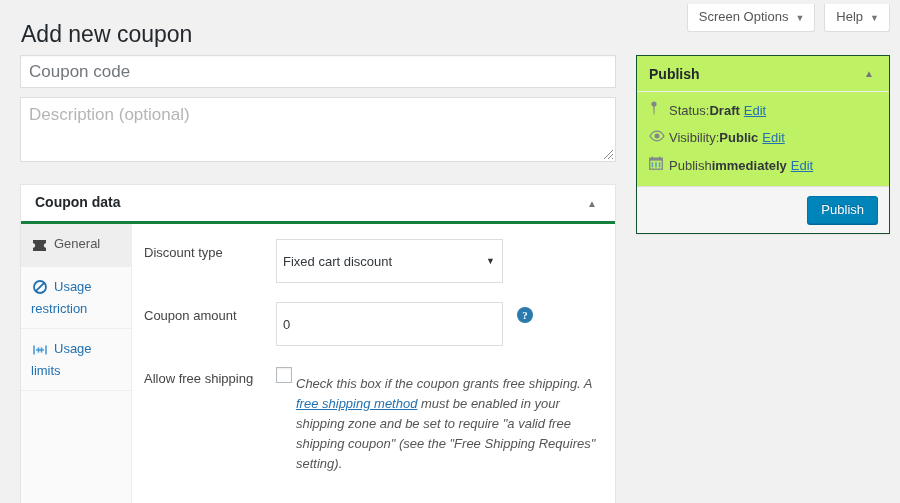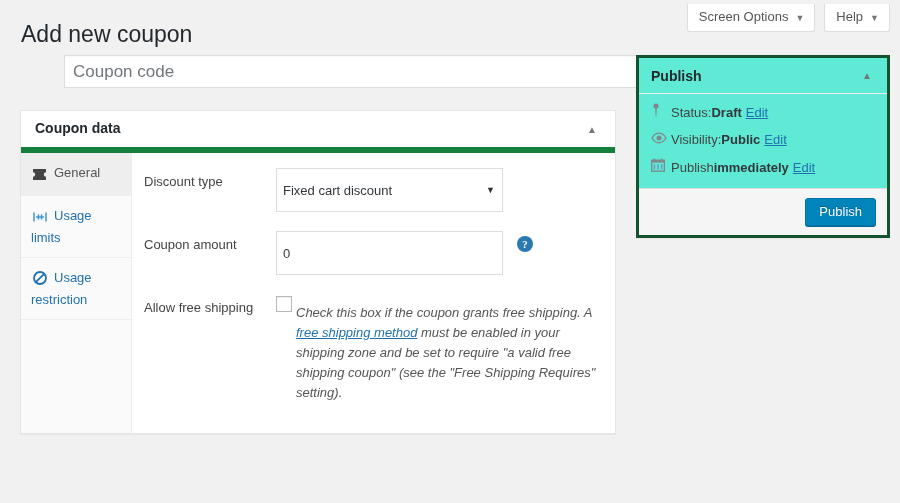--- a/index.html
+++ b/index.html
@@ -75,21 +75,20 @@
     height: 33px;
     padding: 3px 8px;
     font-size: 17px;
     font-family: "Liberation Sans", sans-serif;
     color: #32373c;
     background: #fff;
     border: 1px solid #ddd;
     border-radius: 0;
     outline: none;
     box-shadow: inset 0 1px 2px rgba(0,0,0,.04);
-    margin-left: 44px;
   }
   .titlediv input::placeholder { color: #72777c; opacity: 1; }
 
   .descdiv {
     margin-top: 9px;
     position: relative;
   }
   .descdiv textarea {
     display: block;
     width: 100%;
@@ -123,21 +122,21 @@
     background: #fff;
     border: 1px solid #e5e5e5;
     box-shadow: 0 1px 1px rgba(0,0,0,.04);
   }
   .postbox-header {
     display: flex;
     align-items: center;
     justify-content: space-between;
     padding: 0 12px 0 14px;
     height: 36px;
-    border-bottom: 6px solid #15803d;
+    border-bottom: 3px solid #15803d;
   }
   .postbox-header h2 {
     margin: 0;
     font-size: 14px;
     font-weight: 600;
     color: #23282d;
     line-height: 1.4;
   }
   .toggle-indicator {
     width: 22px; height: 22px;
@@ -294,22 +293,22 @@
   }
 
   
   .col-right {
     position: absolute;
     right: 10px;
     top: 55px;
     width: 254px;
   }
   .publish-box {
-    background: #5eead4;
-    border: 3px solid #14532d;
+    background: #bef264;
+    border: 1px solid #14532d;
     box-shadow: 0 1px 1px rgba(0,0,0,.04);
   }
   .publish-header {
     display: flex;
     align-items: center;
     justify-content: space-between;
     padding: 0 9px 0 12px;
     height: 35px;
     border-bottom: 1px solid #eee;
   }
@@ -383,20 +382,30 @@
 </div>
 
 <h1 class="page-title">Add new coupon</h1>
 
 <div class="col-left">
 
   <div class="titlediv">
     <input type="text" placeholder="Coupon code" style="">
   </div>
 
+  <div class="descdiv">
+    <textarea placeholder="Description (optional)" style=""></textarea>
+    <svg class="resize-grip" viewBox="0 0 13 13">
+      <g stroke="#888" stroke-width="1">
+        <line x1="12" y1="3" x2="3" y2="12"></line>
+        <line x1="12" y1="7" x2="7" y2="12"></line>
+        <line x1="12" y1="11" x2="11" y2="12"></line>
+      </g>
+    </svg>
+  </div>
 
   <div class="postbox">
     <div class="postbox-header">
       <h2>Coupon data</h2>
       <span class="toggle-indicator">▲</span>
     </div>
 
     <div class="coupon-data-wrap">
 
       <ul class="coupon-tabs">
@@ -405,38 +414,38 @@
             <span class="tab-icon">
               <svg width="15" height="11" viewBox="0 0 15 11">
                 <path d="M1 0 h13 v3.3 a2.2 2.2 0 0 0 0 4.4 V11 H1 V7.7 a2.2 2.2 0 0 0 0-4.4 Z" fill="#444"></path>
               </svg>
             </span><span>General</span>
           </a>
         </li>
         <li>
           <a href="#">
             <span class="tab-icon">
+              <svg width="14" height="14" viewBox="0 0 14 14">
+                <circle cx="7" cy="7" r="6" fill="none" stroke="#2271b1" stroke-width="1.8"></circle>
+                <line x1="2.8" y1="11.2" x2="11.2" y2="2.8" stroke="#2271b1" stroke-width="1.8"></line>
+              </svg>
+            </span><span>Usage restriction</span>
+          </a>
+        </li>
+        <li>
+          <a href="#">
+            <span class="tab-icon">
               <svg width="16" height="12" viewBox="0 0 16 12">
                 <line x1="2" y1="1.5" x2="2" y2="10.5" stroke="#4a9bd4" stroke-width="1.6"></line>
                 <line x1="14" y1="1.5" x2="14" y2="10.5" stroke="#4a9bd4" stroke-width="1.6"></line>
                 <line x1="4" y1="6" x2="12" y2="6" stroke="#4a9bd4" stroke-width="1.6"></line>
                 <line x1="6.5" y1="3.4" x2="6.5" y2="8.6" stroke="#4a9bd4" stroke-width="1.6"></line>
                 <line x1="9.5" y1="3.4" x2="9.5" y2="8.6" stroke="#4a9bd4" stroke-width="1.6"></line>
               </svg>
             </span><span>Usage limits</span>
-          </a>
-        </li>
-        <li>
-          <a href="#">
-            <span class="tab-icon">
-              <svg width="14" height="14" viewBox="0 0 14 14">
-                <circle cx="7" cy="7" r="6" fill="none" stroke="#2271b1" stroke-width="1.8"></circle>
-                <line x1="2.8" y1="11.2" x2="11.2" y2="2.8" stroke="#2271b1" stroke-width="1.8"></line>
-              </svg>
-            </span><span>Usage restriction</span>
           </a>
         </li>
       </ul>
 
       <div class="coupon-panel">
 
         <div class="form-field">
           <label>Discount type</label>
           <div class="field-body">
             <div class="select-wrap">

